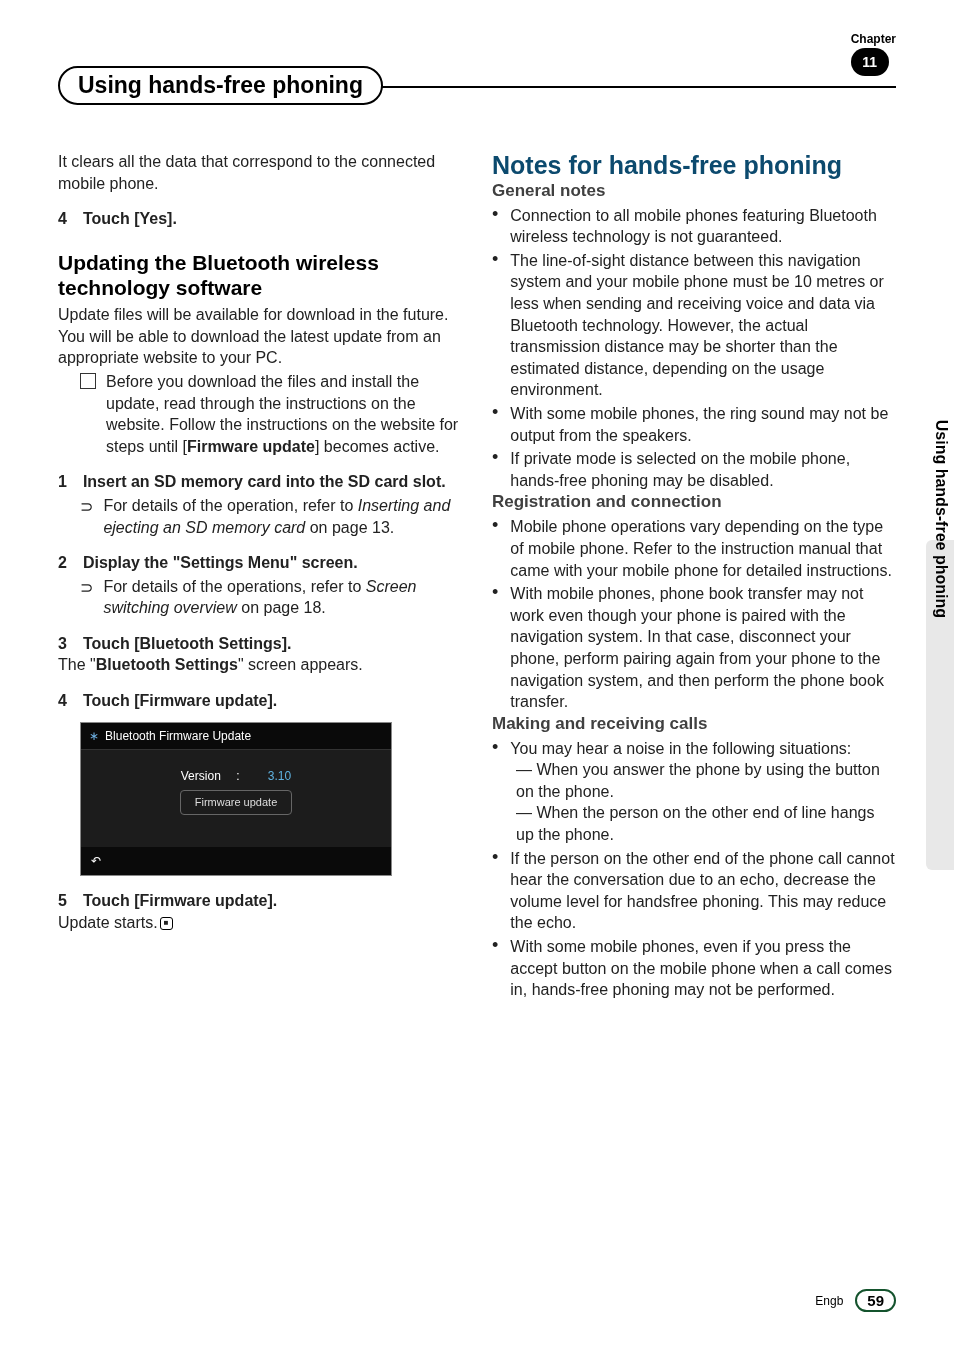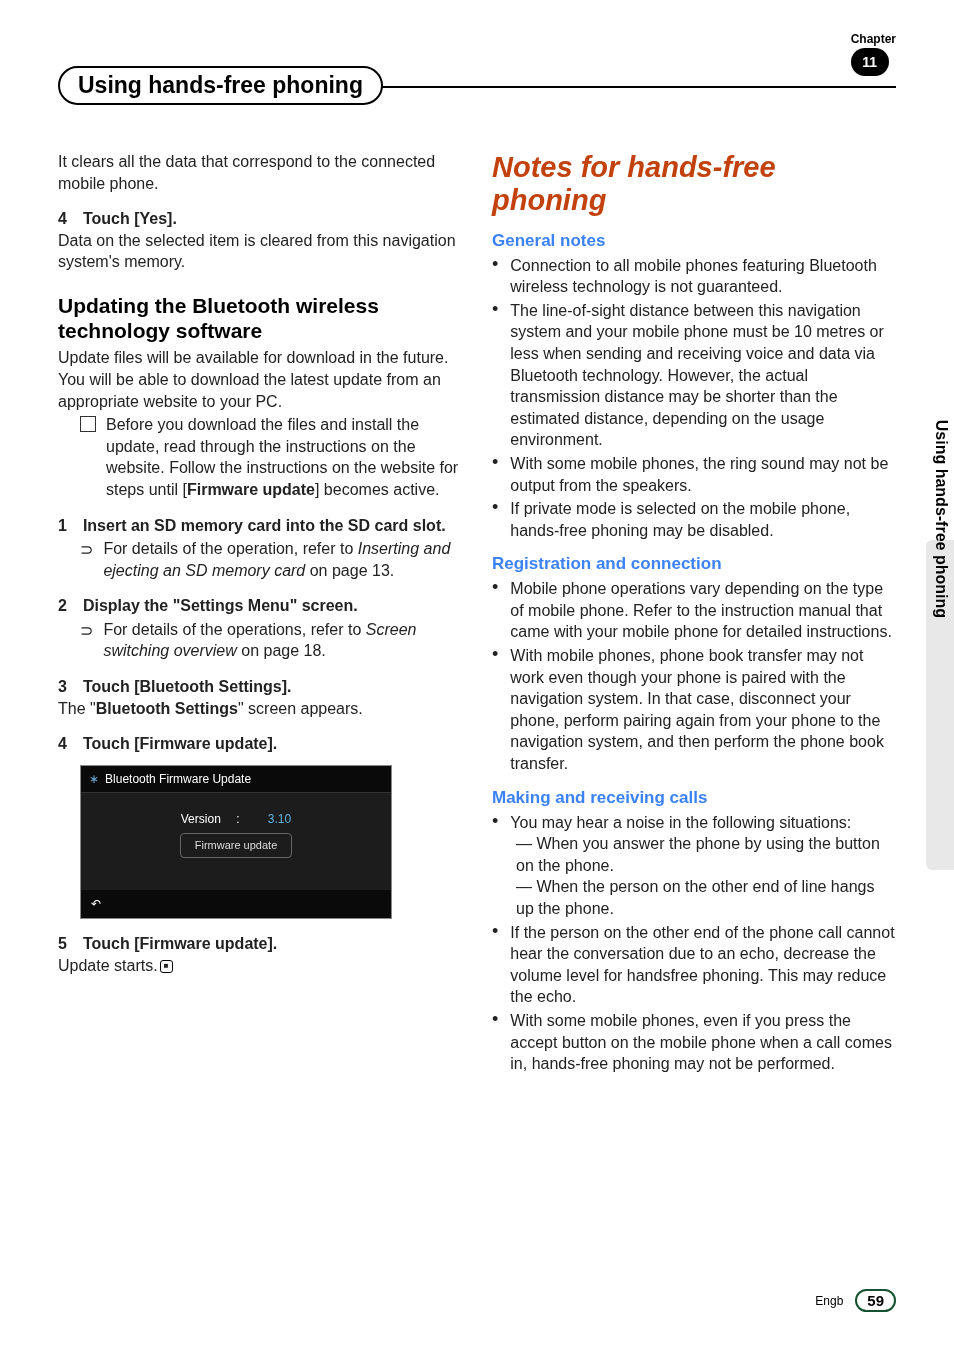--- a/index.html
+++ b/index.html
@@ -77,30 +77,28 @@
     }
     .h2 {
       font-weight: bold;
       font-size: 21px;
       color: #000;
       line-height: 1.2;
       margin-top: 20px;
     }
     .h1 {
       font-weight: bold;
-      font-size: 29px;
-      color: #c2410c;
+      font-size: 25px;
+      color: #0c4a6e;
       line-height: 1.15;
-      font-style: italic;
     }
     .h3 {
       font-weight: bold;
       font-size: 17px;
-      color: #3b82f6;
-      margin-top: 12px;
+      color: #404040;
     }
     .step-head {
       font-weight: bold;
       margin-top: 14px;
     }
     .note-item {
       display: flex;
       margin-top: 2px;
     }
     .note-bullet {
@@ -222,21 +220,20 @@
     <div class="title-capsule">Using hands-free phoning</div>
     <div class="title-line"></div>
   </div>
 
   <div class="columns">
 
     <div class="col">
       <div>It clears all the data that correspond to the connected mobile phone.</div>
 
       <div class="step-head">4 Touch [Yes].</div>
-      <div>Data on the selected item is cleared from this navigation system's memory.</div>
 
       <div class="h2">Updating the Bluetooth wireless technology software</div>
       <div style="margin-top:4px;">Update files will be available for download in the future. You will be able to download the latest update from an appropriate website to your PC.</div>
       <div class="note-item">
         <span class="note-bullet"></span>
         <span><span>Before you download the files and install the update, read through the instructions on the website. Follow the instructions on the website for steps until [</span><b>Firmware update</b><span>] becomes active.</span></span>
       </div>
 
       <div class="step-head">1 Insert an SD memory card into the SD card slot.</div>
       <div class="ref-item">

